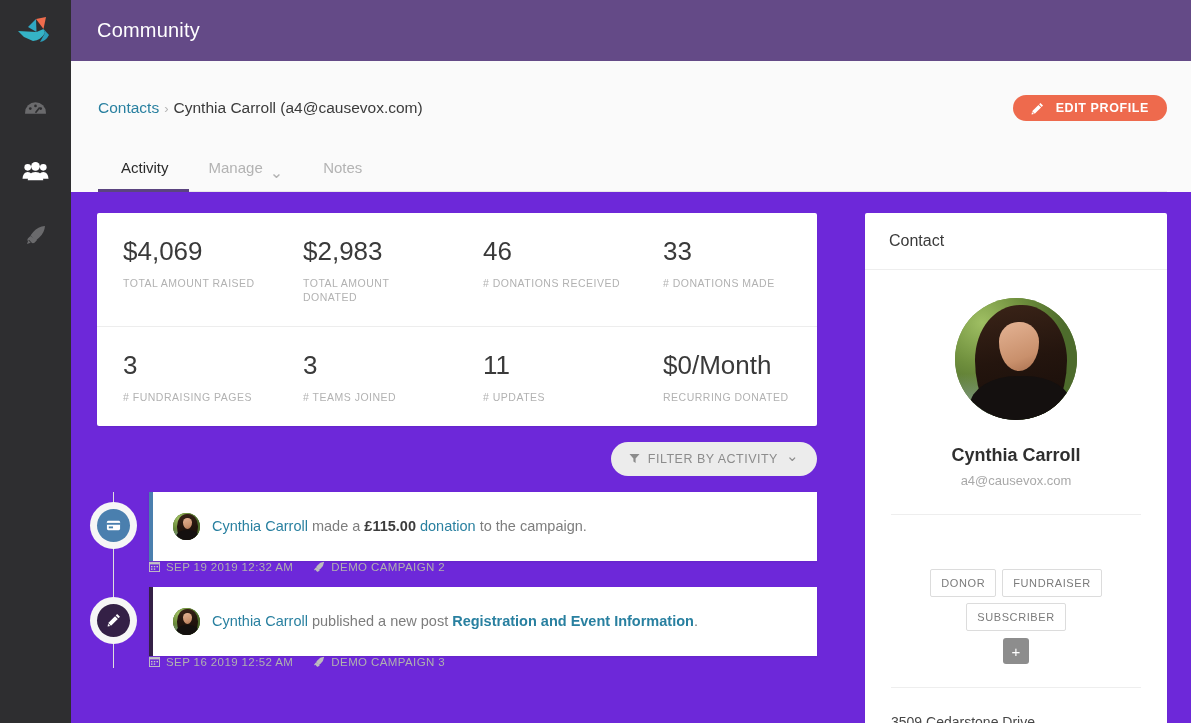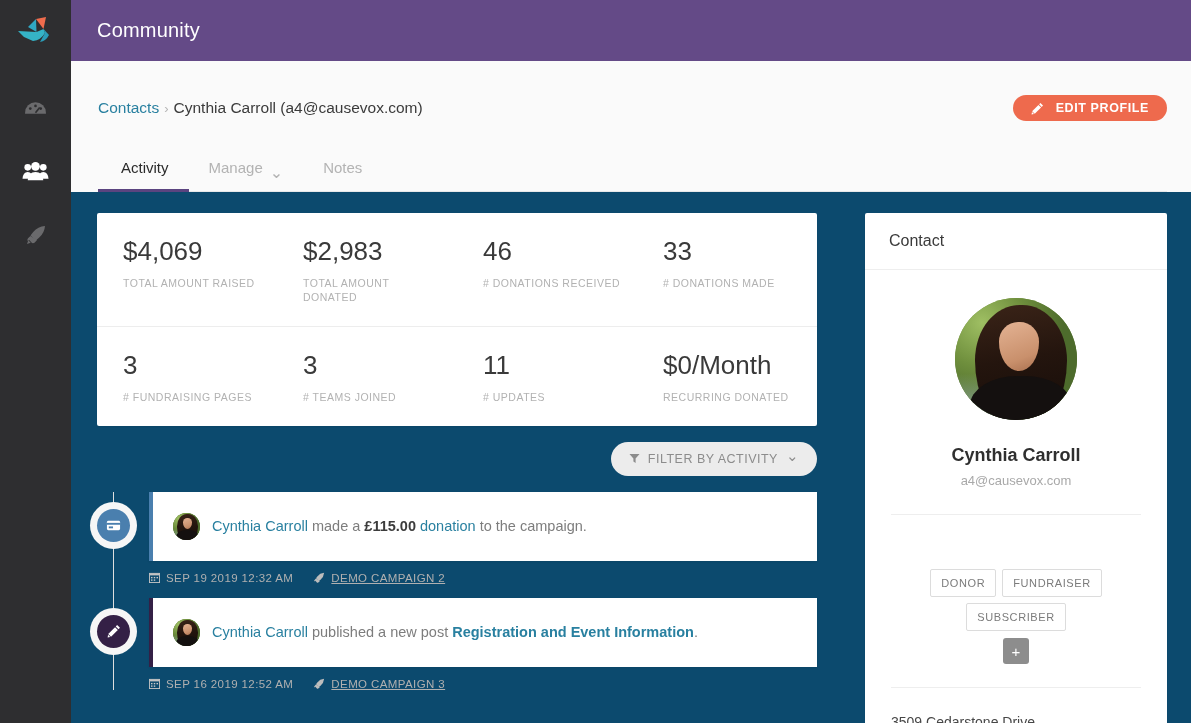--- a/index.html
+++ b/index.html
@@ -32,21 +32,21 @@
   .main { flex: 1 1 auto; display: flex; flex-direction: column; min-width: 0; }
 
   .topbar {
     height: 61px; background: #644a87; color: #fff;
     display: flex; align-items: center; padding: 0 0 0 26px;
     flex: 0 0 61px;
   }
   .topbar-title { font-size: 20px; font-weight: 400; letter-spacing: .2px; }
 
   .content {
-    flex: 1 1 auto; background: #0c4a6e; overflow: hidden; position: relative;
+    flex: 1 1 auto; background: #6d28d9; overflow: hidden; position: relative;
   }
 
   
   .page-head {
     background: #fafafa;
     padding: 0 24px 0 27px;
     height: 131px;
     position: relative;
   }
   .crumbrow {
@@ -134,25 +134,25 @@
   .avatar-sm {
     width: 27px; height: 27px; border-radius: 50%; flex: 0 0 27px;
     overflow: hidden; position: relative; background: #6d7b4e;
   }
   .feed-text { font-size: 14.5px; color: #7d7d7d; line-height: 1.3; }
   .feed-text .who { color: #2980a0; }
   .feed-text .amt { color: #3c3c3c; font-weight: bold; }
   .feed-text .lnk { color: #2980a0; }
   .feed-text .lnk.bold { font-weight: bold; }
   .feed-meta {
-    display: flex; align-items: center; gap: 20px; margin-top: 11px;
+    display: flex; align-items: center; gap: 20px; 
     font-size: 11.5px; color: #b0b0b0; letter-spacing: .4px;
   }
   .feed-meta span.mi { display: inline-flex; align-items: center; gap: 6px; }
-  .feed-meta a { color: #b0b0b0; text-decoration: underline; cursor: pointer; text-align: center; }
+  .feed-meta a { color: #b0b0b0; cursor: pointer; text-align: center; }
 
   
   .card {
     background: #fff; border-radius: 2px;
     box-shadow: 0 1px 2px rgba(0,0,0,.07);
     width: 302px;
   }
   .card-head {
     padding: 19px 24px; border-bottom: 1px solid #eeeeee;
     font-size: 16px; color: #3a3a3a;

